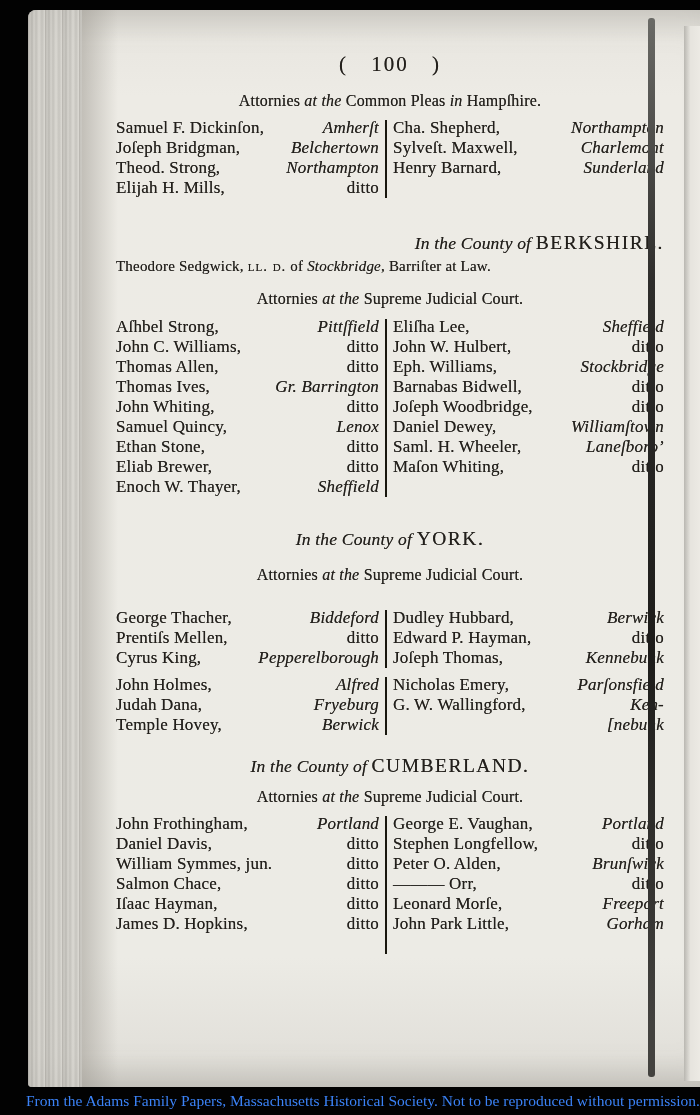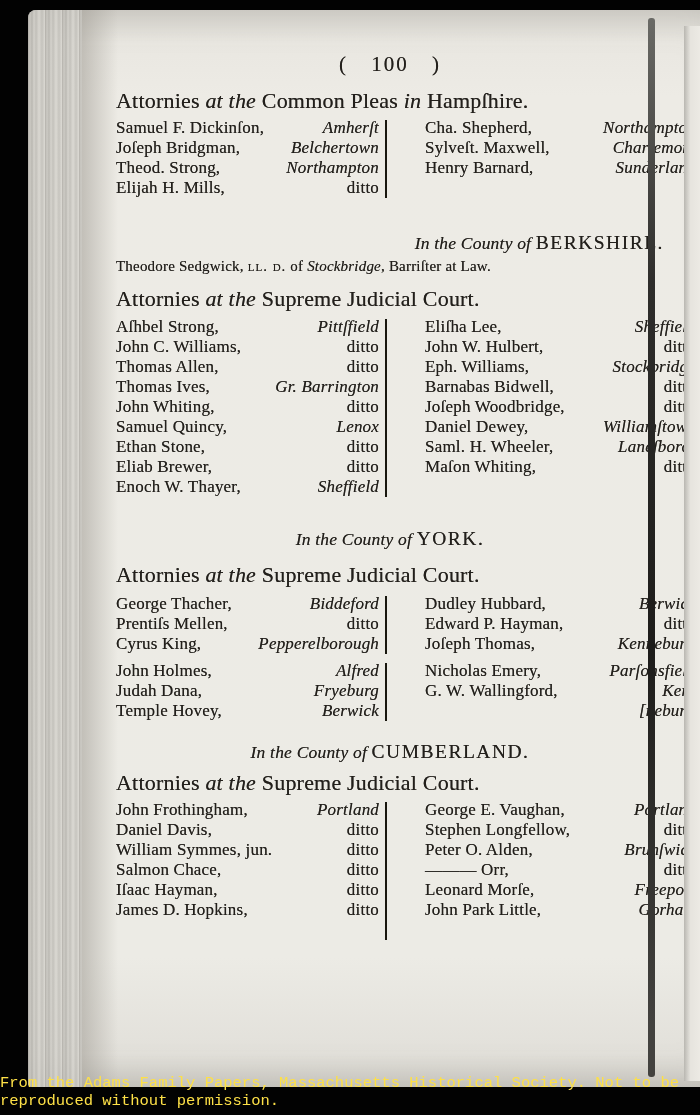--- a/index.html
+++ b/index.html
@@ -58,66 +58,66 @@
   }
 
   .pagenum {
     margin-top: 44px;
     text-align: center;
     font-size: 21px;
     word-spacing: 16px;
     letter-spacing: 2px;
   }
 
-  .heading { text-align: left; font-size: 22px; }
+  .heading { text-align: center; font-size: 16px; }
   .county-heading { text-align: center; font-size: 17.5px; }
   .note-line { text-align: left; font-size: 15px; }
 
   .it { font-style: italic; }
   .caps { font-size: 19.5px; letter-spacing: 1.5px; }
   .sc { font-variant: small-caps; letter-spacing: 1px; }
 
   .list { position: relative; }
   .list::before {
     content: "";
     position: absolute;
     left: 49%; top: 2px; bottom: 0;
     width: 2px;
     background: #19170f;
   }
   .list.ext::before { bottom: -20px; }
-  .cols { display: grid; grid-template-columns: 48% 52%; gap: 32px; }
+  .cols { display: grid; grid-template-columns: 48% 52%; }
   .col-right { padding-left: 14px; }
   .row { display: flex; justify-content: space-between; align-items: baseline; }
   .row .n { white-space: nowrap; }
   .row .p { white-space: nowrap; text-align: right; }
   .row .p.i { font-style: italic; }
 
   
   .m-head1 { margin-top: 17px; }
   .m-list1 { margin-top: 7px; }
   .m-county-berk { margin-top: 35px; text-align: right; }
   .m-note { margin-top: 3px; }
   .m-sjc-berk { margin-top: 13px; }
   .m-list-berk { margin-top: 8px; }
   .m-county-york { margin-top: 32px; }
   .m-sjc-york { margin-top: 16px; }
-  .m-list-york { margin-top: 9px; }
+  .m-list-york { margin-top: 23px; }
   .m-cp-york { margin-top: 31px; }
   .m-list-cp { margin-top: 7px; }
   .m-county-cumb { margin-top: 21px; }
   .m-sjc-cumb { margin-top: 11px; }
   .m-list-cumb { margin-top: 7px; }
 
   .credit {
     position: absolute; left: 0; bottom: 5px; width: 700px;
-    text-align: left;
-    color: #fde047;
+    text-align: right;
+    color: #3b82f6;
     font-size: 15.5px;
-    font-family: Liberation Mono, monospace;
+    font-family: Liberation Serif, serif;
   }
 </style>
 </head>
 <body>
 
 <div class="scan">
 
   <div class="page">
     <div class="page-stack-edge"></div>
     <div class="page-stack-fade"></div>

